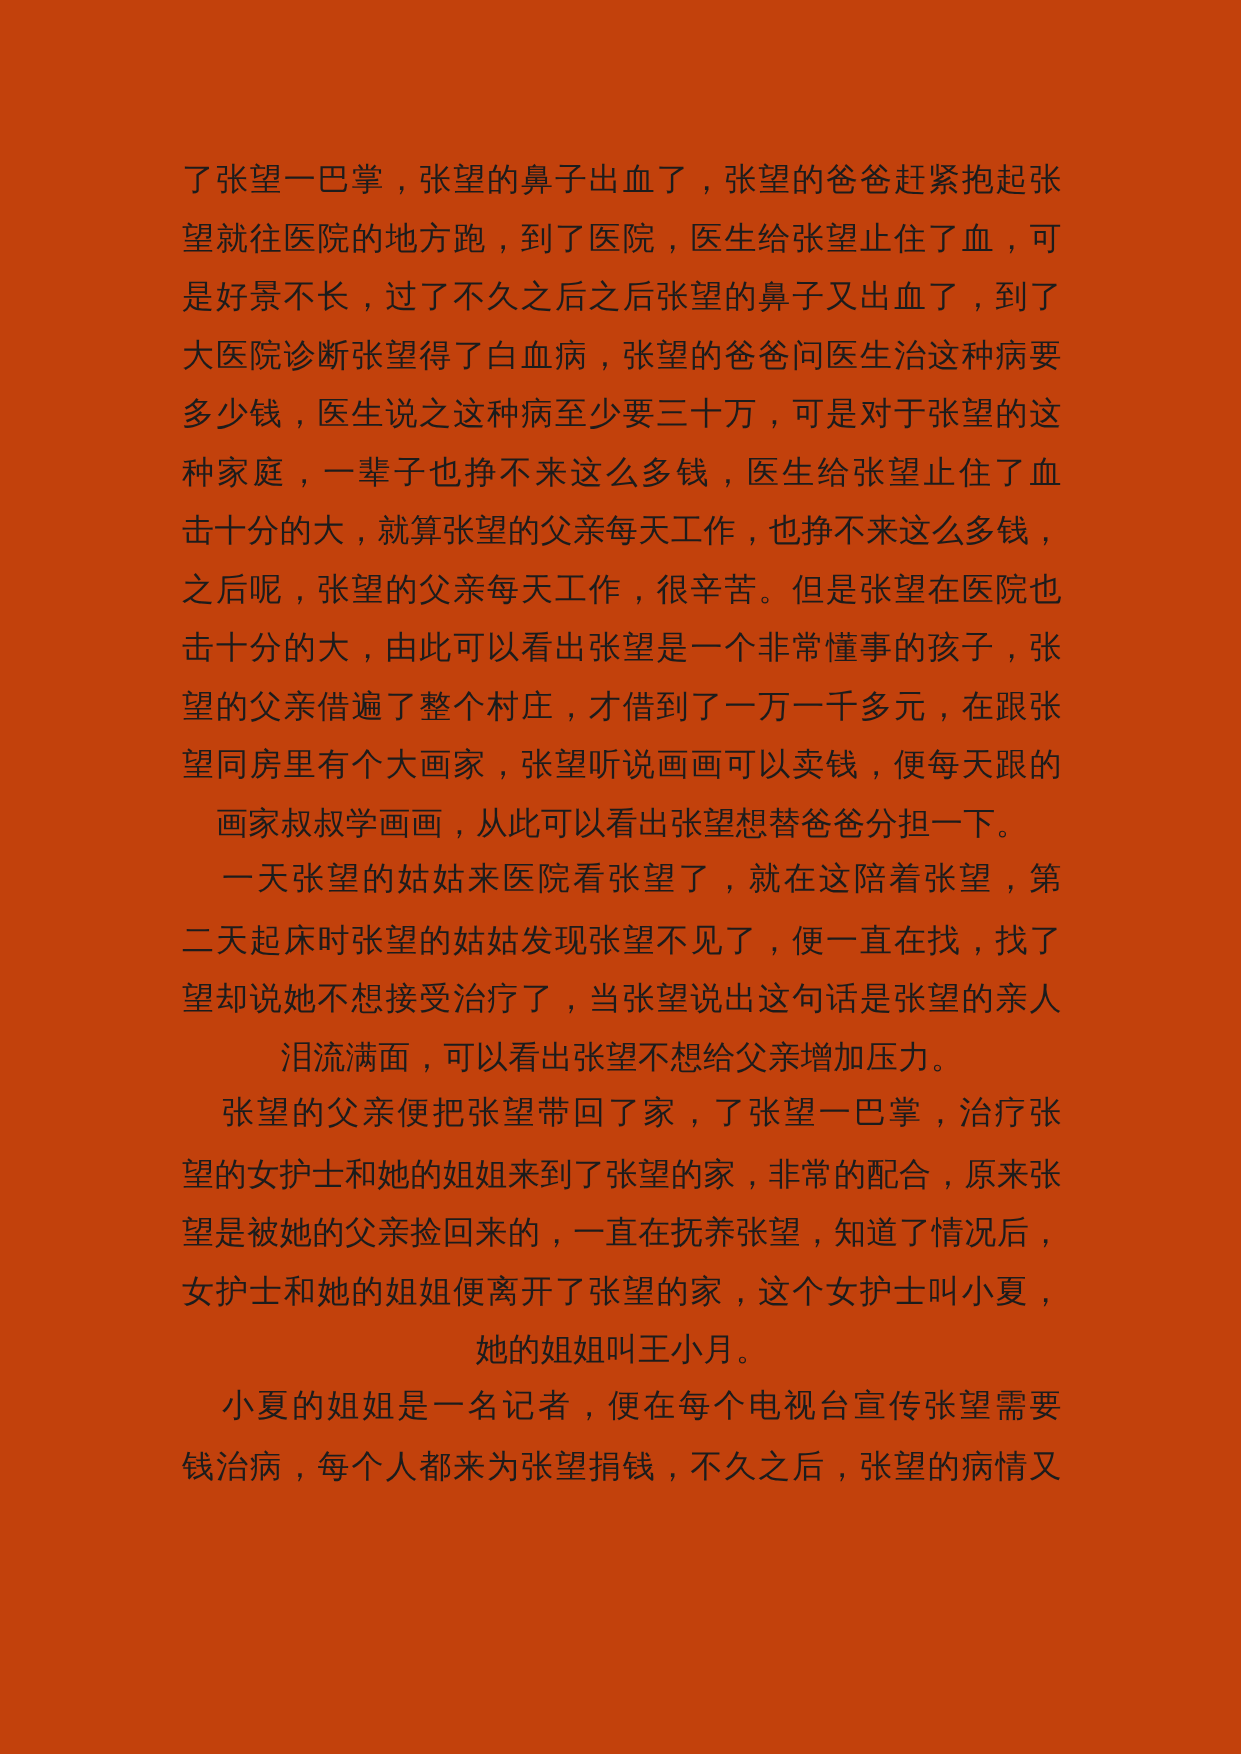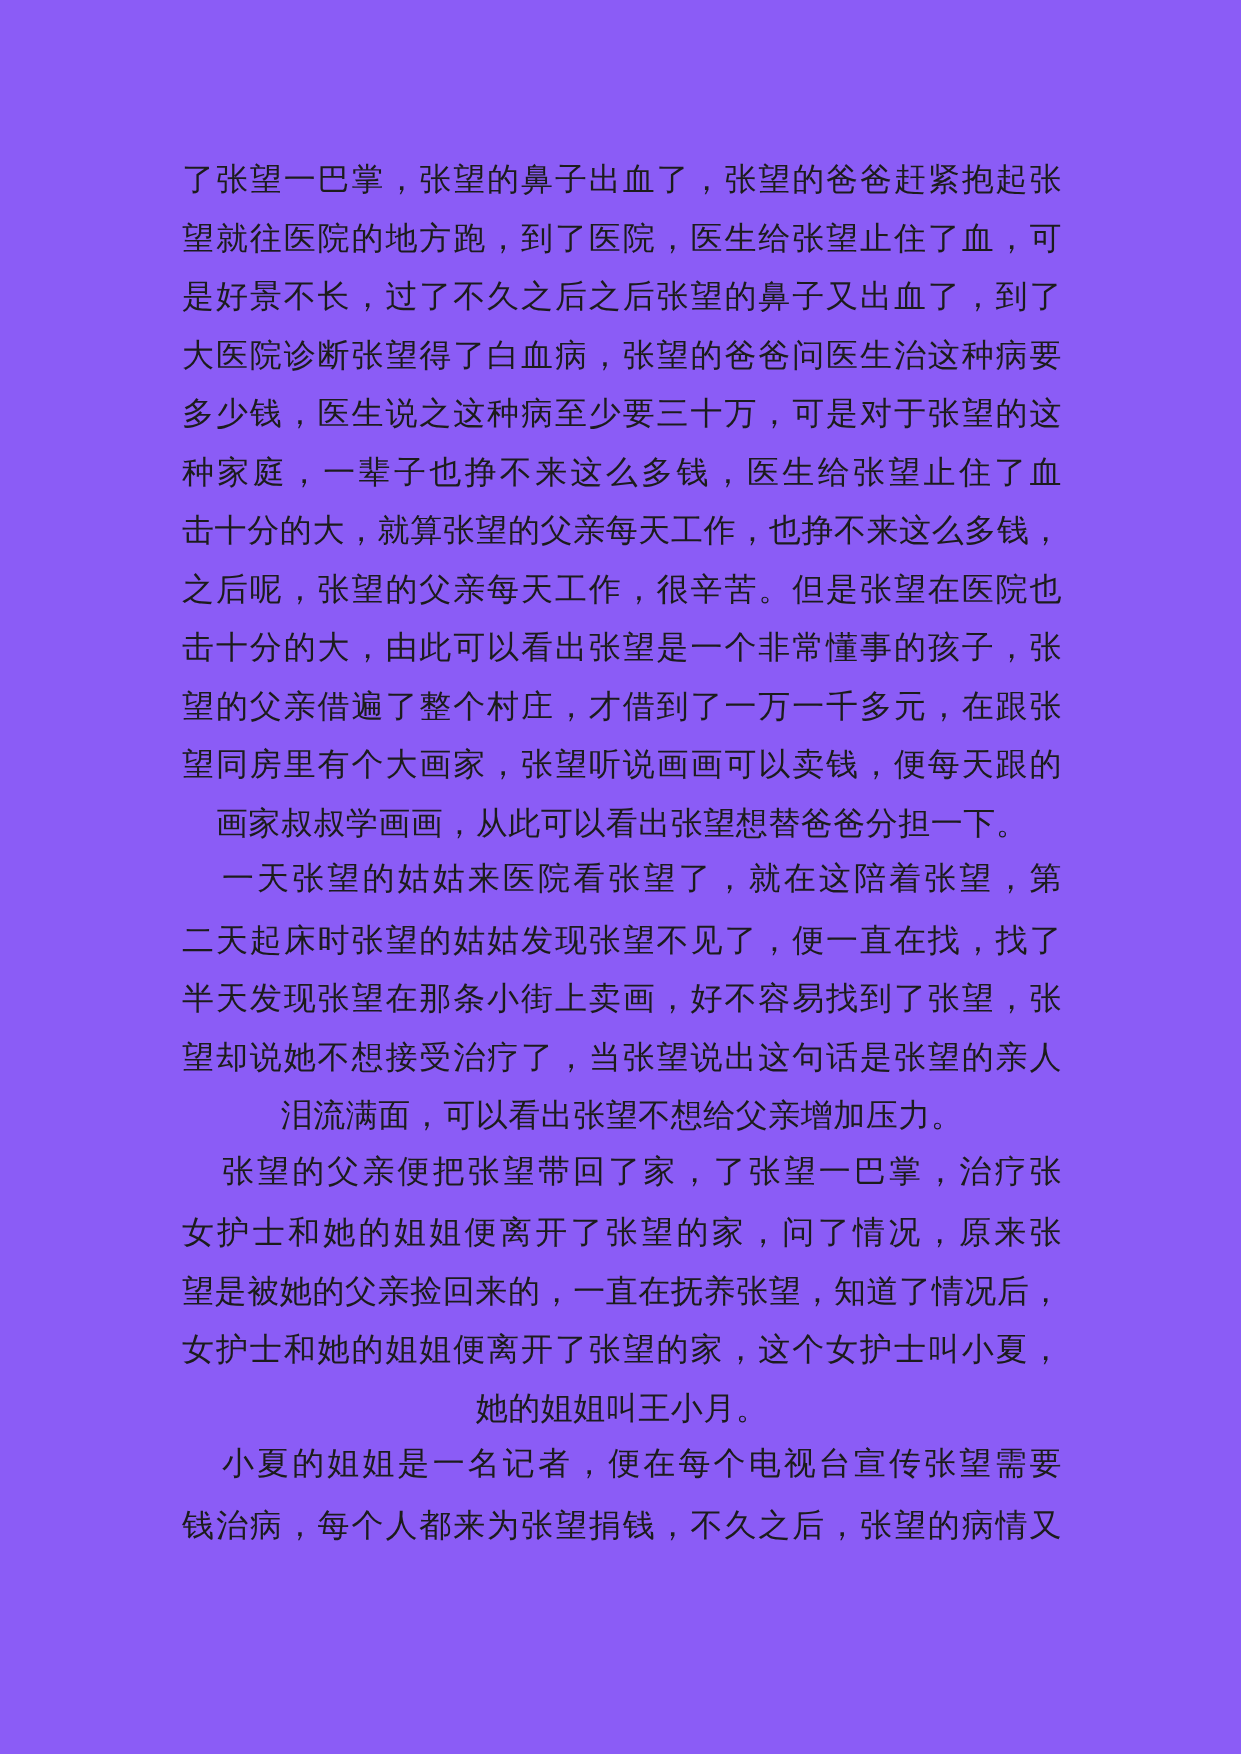--- a/index.html
+++ b/index.html
@@ -4,21 +4,21 @@
 <style>
   html, body {
     margin: 0;
     padding: 0;
     background: #ffffff;
   }
   .page {
     position: relative;
     width: 1241px;
     height: 1754px;
-    background: #8b5cf6;
+    background: #c2410c;
     overflow: hidden;
     font-family: "Liberation Serif", "DejaVu Serif", serif;
   }
   .text-block {
     position: absolute;
     left: 182px;
     top: 150px;
     width: 880px;
     color: #1c1c1c;
     font-size: 32px;
@@ -57,26 +57,25 @@
     <div class="line fill">种家庭，一辈子也挣不来这么多钱，医生给张望止住了血</div>
     <div class="line fill">击十分的大，就算张望的父亲每天工作，也挣不来这么多钱，</div>
     <div class="line fill">之后呢，张望的父亲每天工作，很辛苦。但是张望在医院也</div>
     <div class="line fill">击十分的大，由此可以看出张望是一个非常懂事的孩子，张</div>
     <div class="line fill">望的父亲借遍了整个村庄，才借到了一万一千多元，在跟张</div>
     <div class="line fill">望同房里有个大画家，张望听说画画可以卖钱，便每天跟的</div>
     <div class="line">画家叔叔学画画，从此可以看出张望想替爸爸分担一下。</div>
 
     <div class="line fill indent">一天张望的姑姑来医院看张望了，就在这陪着张望，第</div>
     <div class="line fill">二天起床时张望的姑姑发现张望不见了，便一直在找，找了</div>
-    <div class="line fill">半天发现张望在那条小街上卖画，好不容易找到了张望，张</div>
     <div class="line fill">望却说她不想接受治疗了，当张望说出这句话是张望的亲人</div>
     <div class="line">泪流满面，可以看出张望不想给父亲增加压力。</div>
 
     <div class="line fill indent">张望的父亲便把张望带回了家，了张望一巴掌，治疗张</div>
-    <div class="line fill">女护士和她的姐姐便离开了张望的家，问了情况，原来张</div>
+    <div class="line fill">望的女护士和她的姐姐来到了张望的家，非常的配合，原来张</div>
     <div class="line fill">望是被她的父亲捡回来的，一直在抚养张望，知道了情况后，</div>
     <div class="line fill">女护士和她的姐姐便离开了张望的家，这个女护士叫小夏，</div>
     <div class="line">她的姐姐叫王小月。</div>
 
     <div class="line fill indent">小夏的姐姐是一名记者，便在每个电视台宣传张望需要</div>
     <div class="line fill">钱治病，每个人都来为张望捐钱，不久之后，张望的病情又</div>
 
   </div>
 </div>
 

